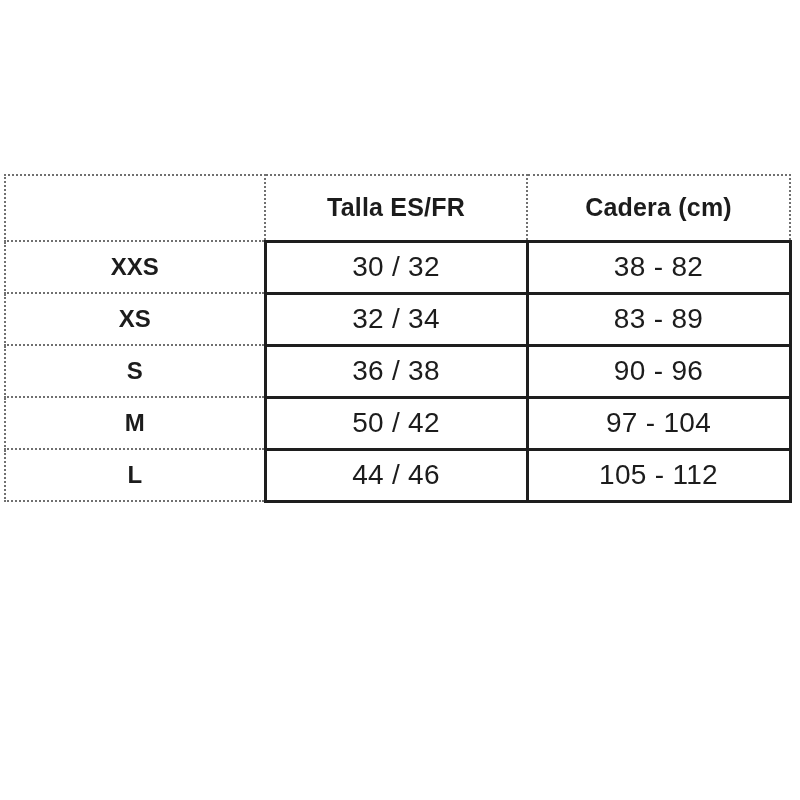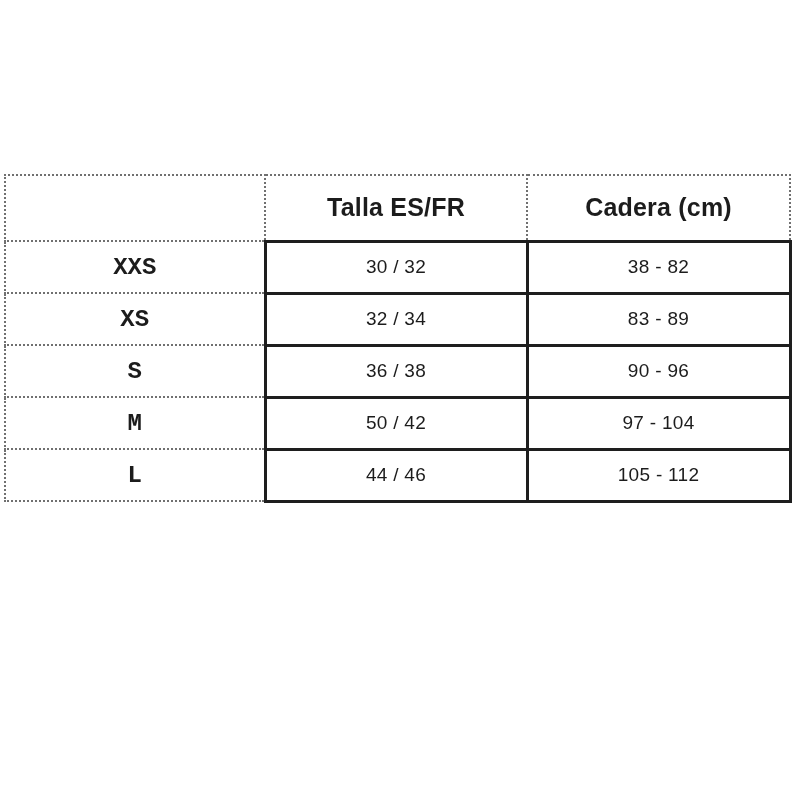--- a/index.html
+++ b/index.html
@@ -49,24 +49,23 @@
   }
 
   th {
     font-size: 25px;
     font-weight: 700;
     letter-spacing: 0.2px;
   }
   td.size-label {
     font-size: 24px;
     font-weight: 700;
-    font-family: Liberation Mono, monospace;
   }
   td.value {
-    font-size: 19px;
+    font-size: 28px;
     font-weight: 400;
     letter-spacing: 0.3px;
   }
 </style>
 </head>
 <body>
 
 <div class="stage">
   <table class="size-chart">
     <colgroup>

